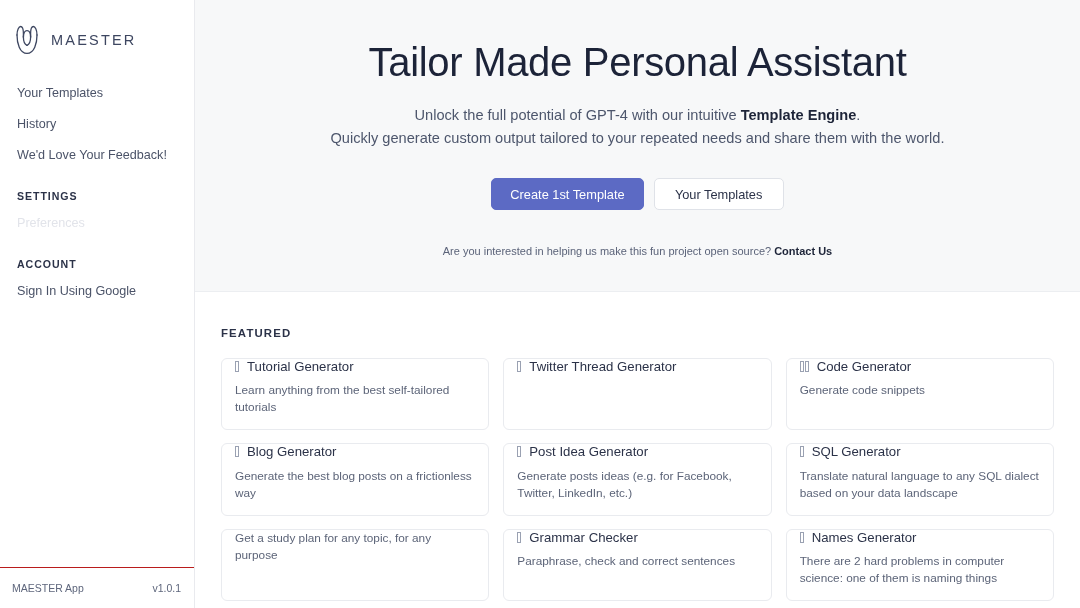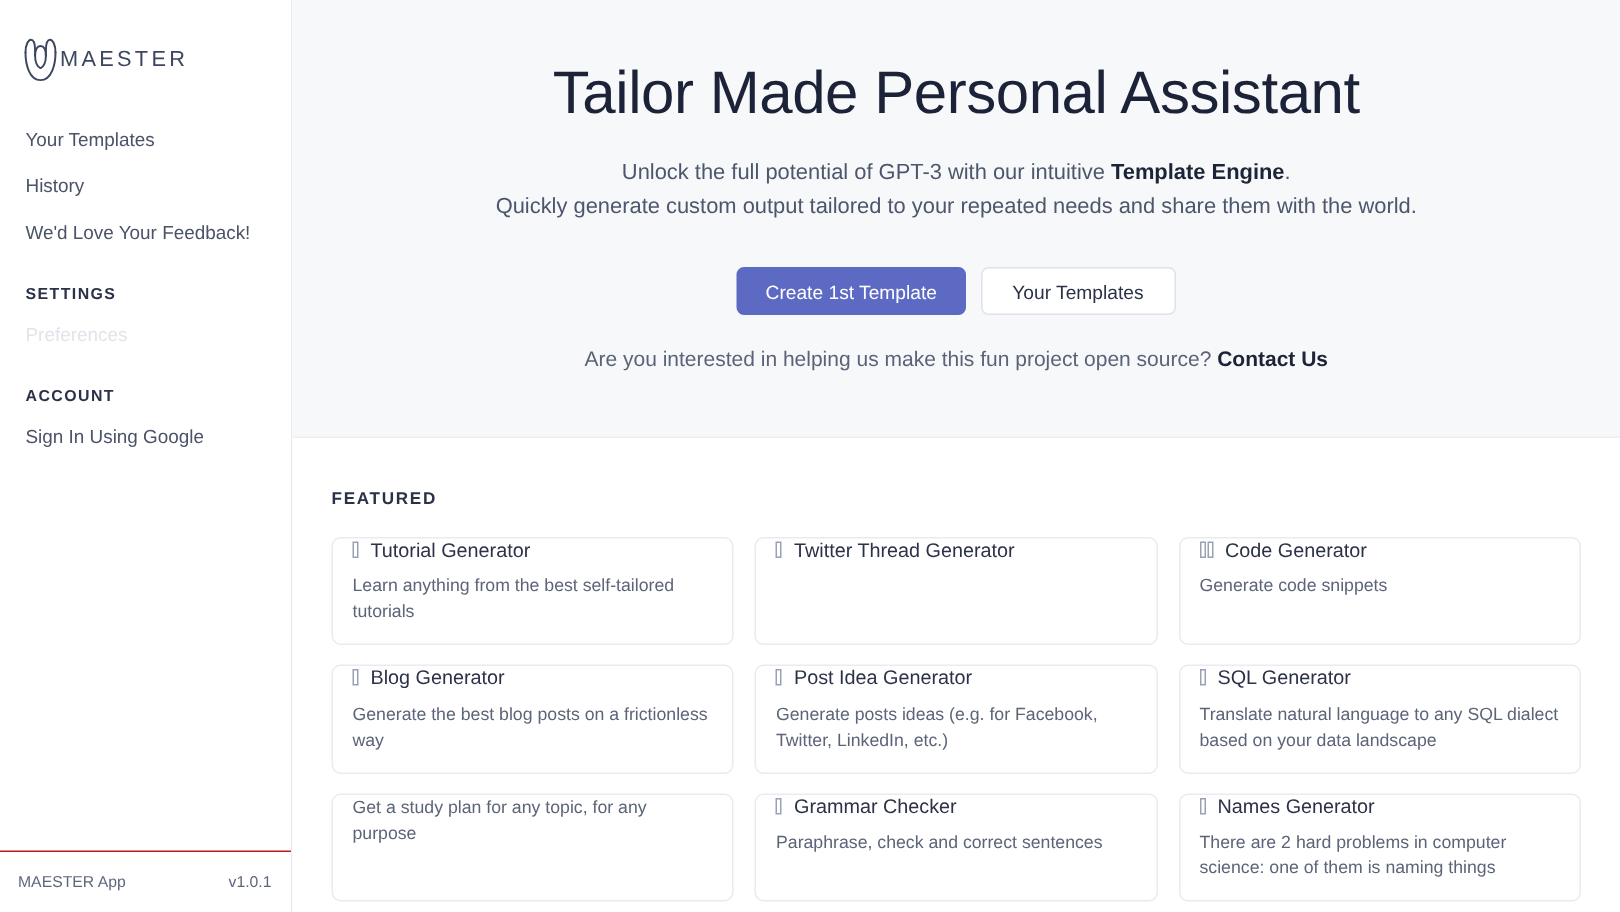--- a/index.html
+++ b/index.html
@@ -32,20 +32,21 @@
     background: #ffffff;
     border-right: 1px solid #e9eaee;
     display: flex;
     flex-direction: column;
     position: relative;
   }
 
   .brand {
     display: flex;
     align-items: center;
+    gap: 11px;
     padding: 18px 0 0 14px;
     height: 62px;
   }
 
   .brand-mark {
     width: 26px;
     height: 32px;
     flex: 0 0 26px;
     display: block;
   }
@@ -160,22 +161,22 @@
   }
 
   .btn-secondary {
     background: #ffffff;
     color: #2b3248;
     border: 1px solid #dfe2e8;
     min-width: 130px;
   }
 
   .hero-note {
-    margin-top: 21px;
-    font-size: 14px;
+    margin-top: 35px;
+    font-size: 11px;
     color: #5b6379;
   }
   .hero-note a {
     color: #1d2438;
     font-weight: bold;
     text-decoration: none;
     cursor: pointer;
   }
 
   
@@ -285,21 +286,21 @@
     </div>
 
   </aside>
 
   <main class="main">
 
     <section class="hero">
       <h1 class="hero-title">Tailor Made Personal Assistant</h1>
 
       <p class="hero-sub">
-        <span>Unlock the full potential of GPT-3 with our intuitive </span><strong>Template Engine</strong><span>.</span><br>
+        <span>Unlock the full potential of GPT-4 with our intuitive </span><strong>Template Engine</strong><span>.</span><br>
         <span>Quickly generate custom output tailored to your repeated needs and share them with the world.</span>
       </p>
 
       <div class="hero-actions">
         <button class="btn btn-primary">Create 1st Template</button>
         <button class="btn btn-secondary">Your Templates</button>
       </div>
 
       <p class="hero-note">
         <span>Are you interested in helping us make this fun project open source? </span><a>Contact Us</a>

